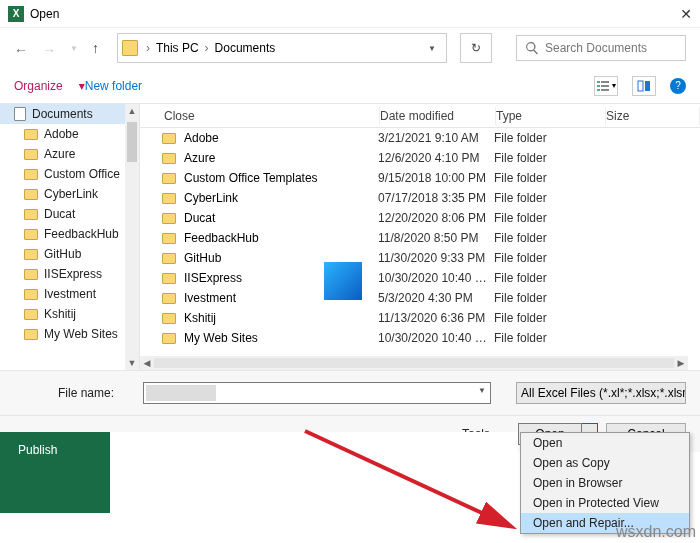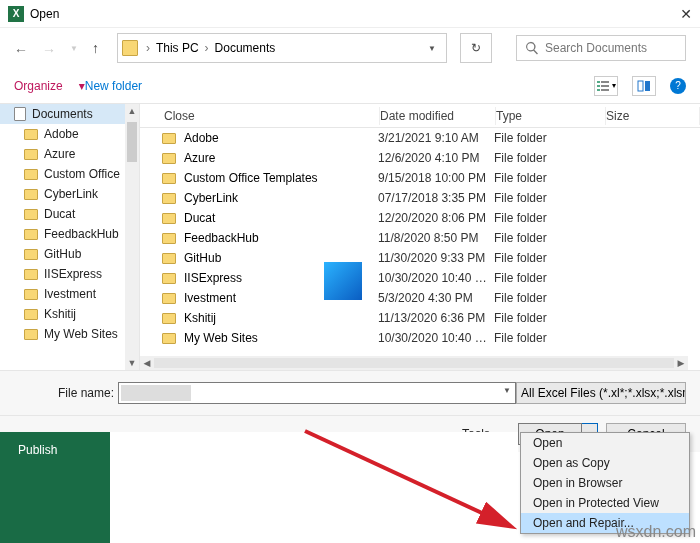--- a/index.html
+++ b/index.html
@@ -56,21 +56,21 @@
 .file-row .fico { width: 14px; height: 11px; background: #f8d775; border: 1px solid #c9a544; border-radius: 1px; margin-left: 22px; margin-right: 8px; }
 .file-row .name { width: 194px; }
 .file-row .date { width: 116px; color: #333; }
 .file-row .type { width: 110px; color: #333; }
 .files .overlay-img { position: absolute; left: 184px; top: 158px; width: 38px; height: 38px; background: linear-gradient(135deg,#2bb3ff 0%,#0a5dc2 100%); }
 .files .hscroll { position: absolute; left: 0; right: 12px; bottom: 0; height: 14px; background: #f0f0f0; display: flex; align-items: center; }
 .files .hscroll .ar { width: 14px; text-align: center; color: #666; font-size: 9px; }
 .files .hscroll .track { flex: 1; height: 10px; background: #e4e4e4; }
 
 
-.filename-row { height: 46px; display: flex; align-items: center; padding: 0 14px; gap: 0; background: #f7f7f7; border-top: 1px solid #e6e6e6; border-bottom: 1px solid #e6e6e6; }
+.filename-row { height: 46px; display: flex; align-items: center; padding: 0 14px; gap: 25px; background: #f7f7f7; border-top: 1px solid #e6e6e6; border-bottom: 1px solid #e6e6e6; }
 .filename-row .label { width: 100px; text-align: right; margin-right: 4px; color: #222; }
 .filename-row .input { flex: 1; height: 22px; border: 1px solid #7a7a7a; background: #fff; position: relative; }
 .filename-row .input .ghost { position: absolute; left: 2px; top: 2px; width: 70px; height: 16px; background: #ddd; }
 .filename-row .input .dd { position: absolute; right: 4px; top: 3px; color: #555; }
 .filename-row .filter { width: 170px; height: 22px; border: 1px solid #aaa; background: #e9e9e9; display: flex; align-items: center; padding: 0 4px; white-space: nowrap; overflow: hidden; justify-content: space-between; }
 
 
 .buttons-row { height: 36px; display: flex; align-items: center; justify-content: flex-end; padding-right: 14px; gap: 8px; background: #f7f7f7; }
 .buttons-row .tools { margin-right: 10px; display: flex; align-items: center; gap: 4px; color: #222; }
 .splitbtn { display: flex; height: 22px; }
@@ -313,21 +313,21 @@
     <span>Tools</span>
     <span>▾</span>
   </span>
   <div class="splitbtn">
     <div class="main-b">Open</div>
     <div class="drop-b" style="font-size:8px;">▼</div>
   </div>
   <div class="cancel-b">Cancel</div>
 </div>
 
-<div class="backstage" style="height:111px;">
+<div class="backstage" style="height:81px;">
   <div class="bitem">Publish</div>
 </div>
 <div class="bodycover" style="height:111px;"></div>
 
 <div class="dropdown" id="dropdown">
     <div class="item">Open</div>
     <div class="item">Open as Copy</div>
     <div class="item">Open in Browser</div>
     <div class="item">Open in Protected View</div>
     <div class="item highlight">Open and Repair...</div>

